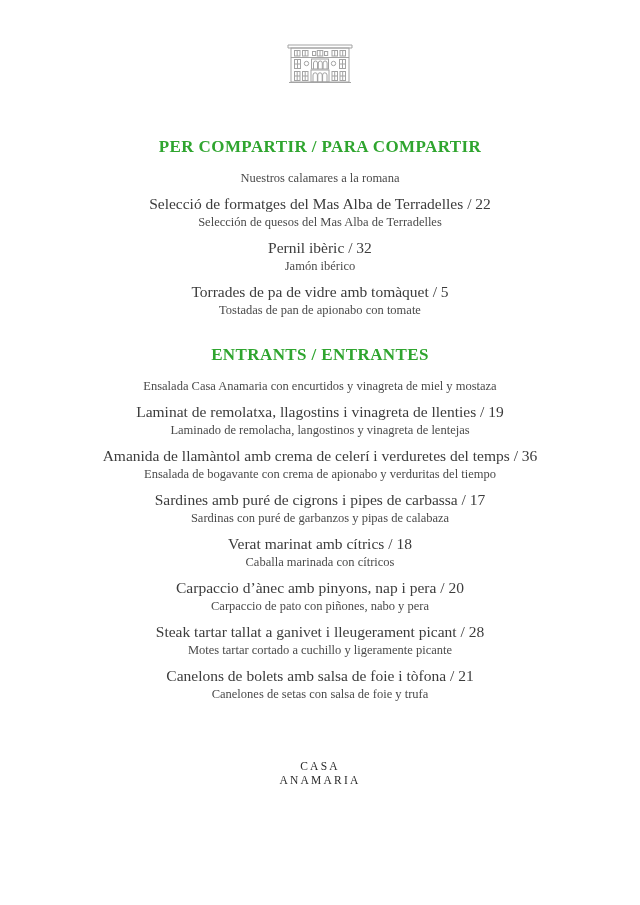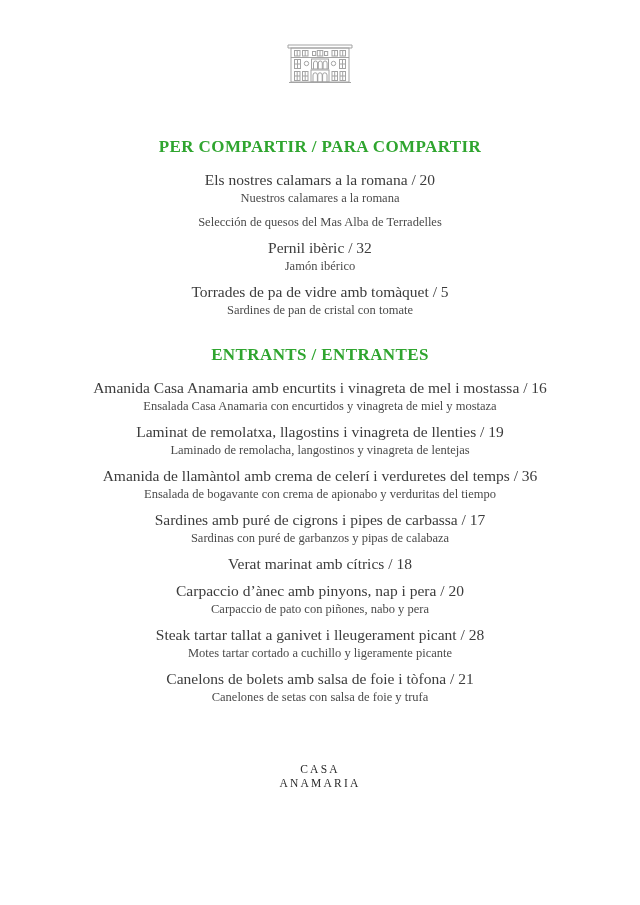--- a/index.html
+++ b/index.html
@@ -111,65 +111,65 @@
       <line class="ln" x1="2" y1="42.5" x2="64" y2="42.5"></line>
     </svg>
   </span>
 
   <div id="menu-sections">
   <section class="menu-section first">
     <h2 class="section-title">PER COMPARTIR / PARA COMPARTIR</h2>
     <div class="section-items">
 
   <div class="menu-item">
-    <div class="item-name">Els nostres calamars a la romana / 20</div>
     <div class="item-translation">Nuestros calamares a la romana</div>
   </div>
 
   <div class="menu-item">
+    <div class="item-name">Selecció de formatges del Mas Alba de Terradelles / 22</div>
     <div class="item-translation">Selección de quesos del Mas Alba de Terradelles</div>
   </div>
 
   <div class="menu-item">
     <div class="item-name">Pernil ibèric / 32</div>
     <div class="item-translation">Jamón ibérico</div>
   </div>
 
   <div class="menu-item">
     <div class="item-name">Torrades de pa de vidre amb tomàquet / 5</div>
-    <div class="item-translation">Sardines de pan de cristal con tomate</div>
+    <div class="item-translation">Tostadas de pan de apionabo con tomate</div>
   </div>
 </div>
   </section>
 
   <section class="menu-section">
     <h2 class="section-title">ENTRANTS / ENTRANTES</h2>
     <div class="section-items">
   <div class="menu-item">
-    <div class="item-name">Amanida Casa Anamaria amb encurtits i vinagreta de mel i mostassa / 16</div>
     <div class="item-translation">Ensalada Casa Anamaria con encurtidos y vinagreta de miel y mostaza</div>
   </div>
 
   <div class="menu-item">
     <div class="item-name">Laminat de remolatxa, llagostins i vinagreta de llenties / 19</div>
     <div class="item-translation">Laminado de remolacha, langostinos y vinagreta de lentejas</div>
   </div>
 
   <div class="menu-item">
     <div class="item-name">Amanida de llamàntol amb crema de celerí i verduretes del temps / 36</div>
     <div class="item-translation">Ensalada de bogavante con crema de apionabo y verduritas del tiempo</div>
   </div>
 
   <div class="menu-item">
     <div class="item-name">Sardines amb puré de cigrons i pipes de carbassa / 17</div>
     <div class="item-translation">Sardinas con puré de garbanzos y pipas de calabaza</div>
   </div>
 
   <div class="menu-item">
     <div class="item-name">Verat marinat amb cítrics / 18</div>
+    <div class="item-translation">Caballa marinada con cítricos</div>
   </div>
 
   <div class="menu-item">
     <div class="item-name">Carpaccio d’ànec amb pinyons, nap i pera / 20</div>
     <div class="item-translation">Carpaccio de pato con piñones, nabo y pera</div>
   </div>
 
   <div class="menu-item">
     <div class="item-name">Steak tartar tallat a ganivet i lleugerament picant / 28</div>
     <div class="item-translation">Motes tartar cortado a cuchillo y ligeramente picante</div>

